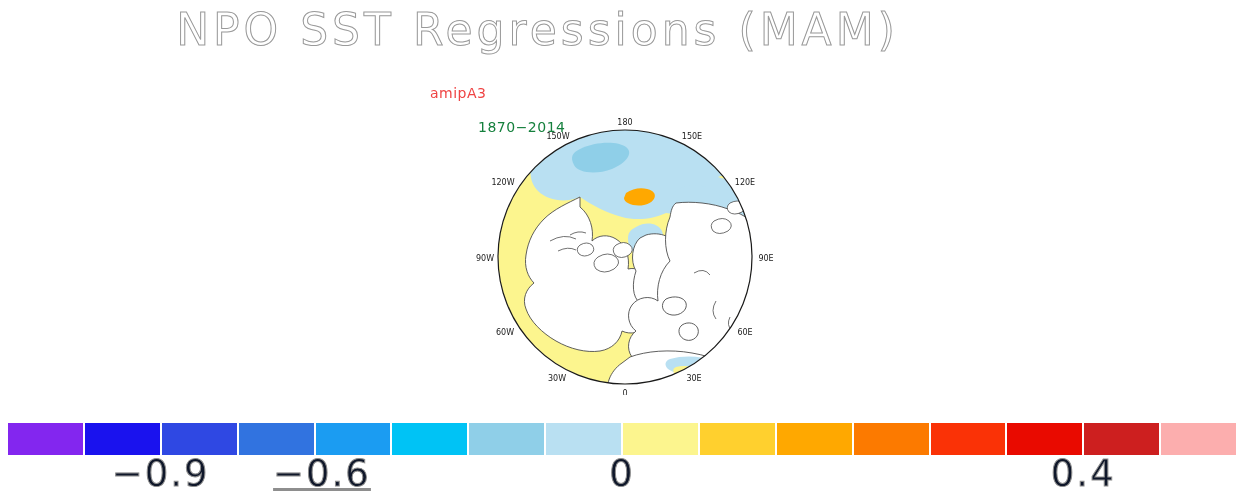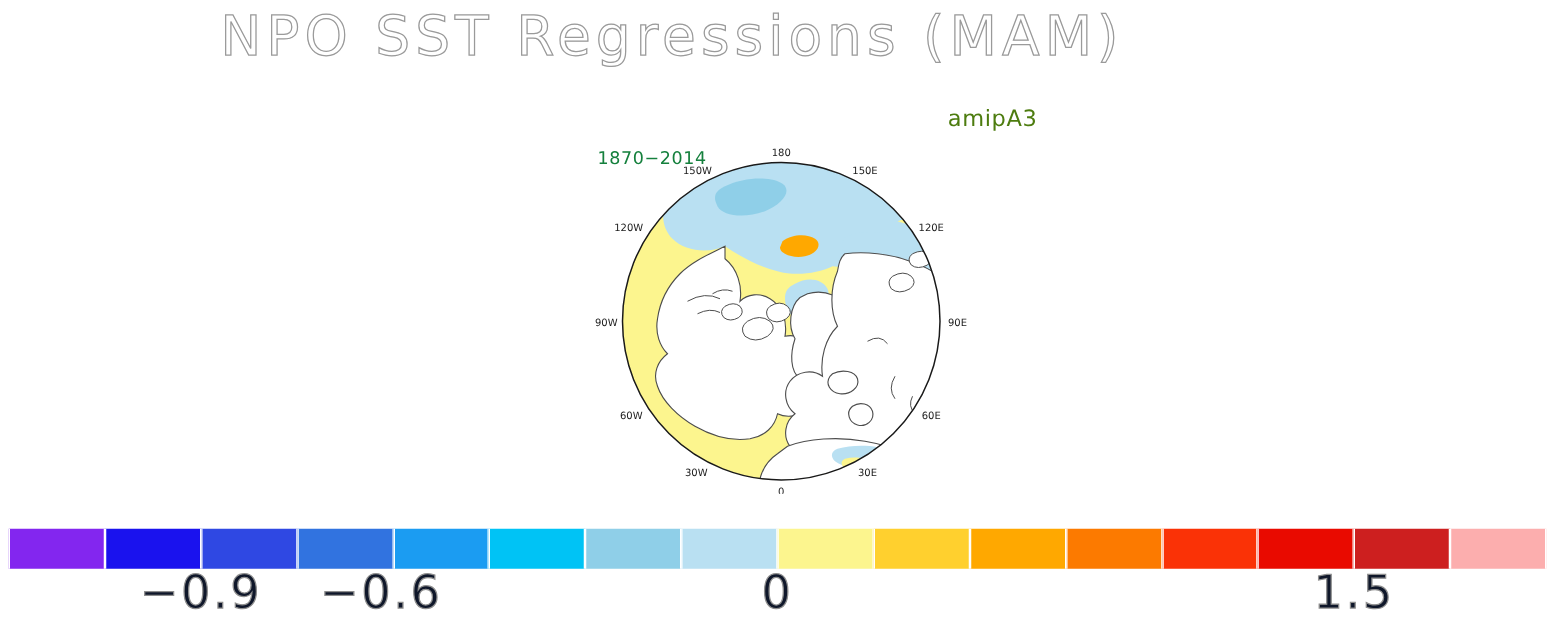--- a/index.html
+++ b/index.html
@@ -15,22 +15,22 @@
     color:#ffffff;
     -webkit-text-stroke:1px #9a9a9a;
     text-shadow:0 0 0 #9a9a9a;
     font-family:"DejaVu Sans", sans-serif;
     white-space:nowrap;
   }
 
   
   #map-panel{position:absolute;left:430px;top:85px;width:400px;height:310px;}
   #panel-label{
-    position:absolute;left:0;top:0;width:400px;text-align:right;
-    font-size:18px;color:#4d7c0f;letter-spacing:.5px;
+    position:absolute;left:0;top:0;width:400px;text-align:left;
+    font-size:14px;color:#ef4444;letter-spacing:.5px;
   }
   #period-label{
     position:absolute;left:48px;top:34px;
     font-size:14px;color:#15803d;letter-spacing:.5px;white-space:nowrap;
   }
   #map-svg{position:absolute;left:0;top:0;}
 
   .lonlab{font-size:8px;fill:#1a1a1a;font-family:"DejaVu Sans", sans-serif;}
 
   
@@ -190,16 +190,16 @@
     <div class="cb-cell" style="background: rgb(255, 208, 46);"></div>
     <div class="cb-cell" style="background: rgb(255, 168, 0);"></div>
     <div class="cb-cell" style="background: rgb(252, 122, 0);"></div>
     <div class="cb-cell" style="background: rgb(250, 50, 6);"></div>
     <div class="cb-cell" style="background: rgb(233, 10, 0);"></div>
     <div class="cb-cell" style="background: rgb(205, 31, 31);"></div>
     <div class="cb-cell" style="background: rgb(252, 174, 174);"></div>
   </div>
 <div id="cb-ticks">
     <div class="cb-tick" style="left: 160.75px;">−0.9</div>
-    <div class="cb-tick" style="left: 305px;">−0.6</div>
+    <div class="cb-tick" style="left: 322px; text-decoration: underline;">−0.6</div>
     <div class="cb-tick" style="left: 622px;">0</div>
-    <div class="cb-tick" style="left: 1083.25px;">1.5</div>
+    <div class="cb-tick" style="left: 1083.25px;">0.4</div>
   </div>
 
 </body></html>

